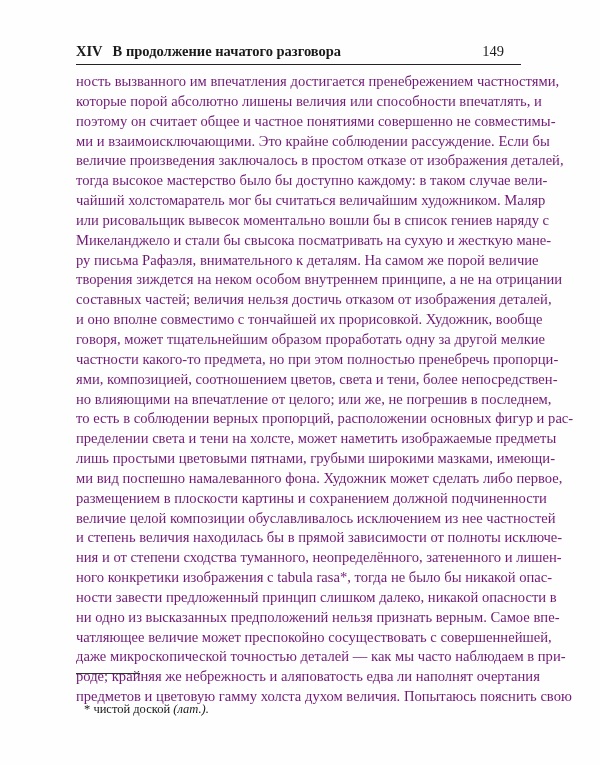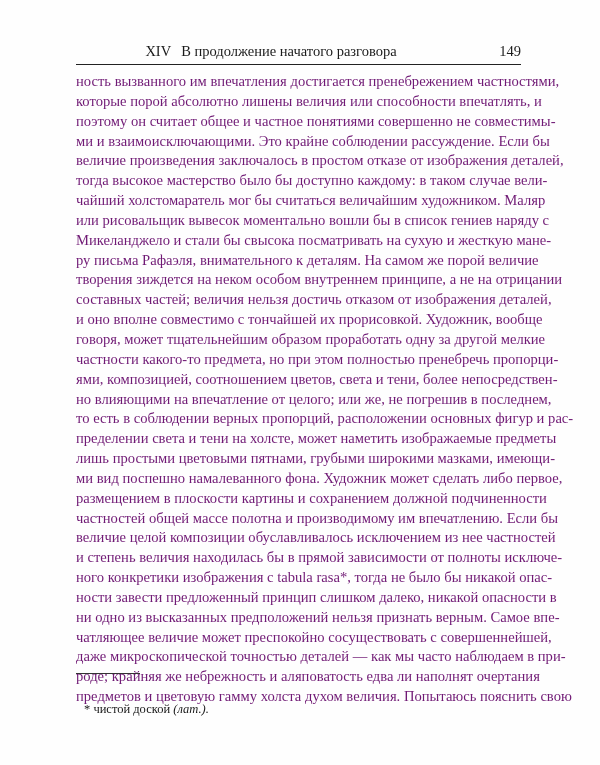--- a/index.html
+++ b/index.html
@@ -1,22 +1,22 @@
 <!DOCTYPE html>
 <html><head>
 <meta charset="utf-8">
 <style>
   html, body { margin:0; padding:0; background:#ffffff; }
   body { width:600px; height:765px; position:relative; overflow:hidden; }
   .page { position:absolute; left:0; top:0; width:600px; height:765px; background:#fefefe; }
   .header { position:absolute; left:76px; top:43px; width:445px; height:20px;
             font-family:"Liberation Serif","DejaVu Serif",serif; font-size:14.5px; color:#1a1a1a; }
-  .header .title { position:absolute; left:0; right:55px; text-align:center; top:0; white-space:nowrap; }
+  .header .title { position:absolute; left:0; right:55px; text-align:left; top:0; white-space:nowrap;font-weight:bold; }
   .header .title .chap { margin-right:10px; }
-  .header .pageno { position:absolute; right:0; top:0; }
+  .header .pageno { position:absolute; right:17px; top:0; }
   .rule { position:absolute; left:76px; top:64px; width:445px; height:1.4px; background:#222; }
   .body { position:absolute; left:76px; top:72px; width:445px;
           font-family:"Liberation Serif","DejaVu Serif",serif; font-size:14.6px; color:#701a75; }
   .line { height:19.85px; line-height:19.85px; white-space:nowrap; text-align:justify; text-align-last:justify; overflow:visible; }
   .fnrule { position:absolute; left:76px; top:673px; width:64px; height:1px; background:#333; }
   .footnote { position:absolute; left:84px; top:682px;
               font-family:"Liberation Serif","DejaVu Serif",serif; font-size:12.5px; color:#1a1a1a; white-space:nowrap;margin-top:20px; }
   .footnote i { font-style:italic; }
 </style>
 </head>
@@ -47,23 +47,23 @@
     <div class="line">и оно вполне совместимо с тончайшей их прорисовкой. Художник, вообще</div>
     <div class="line">говоря, может тщательнейшим образом проработать одну за другой мелкие</div>
     <div class="line">частности какого-то предмета, но при этом полностью пренебречь пропорци-</div>
     <div class="line">ями, композицией, соотношением цветов, света и тени, более непосредствен-</div>
     <div class="line">но влияющими на впечатление от целого; или же, не погрешив в последнем,</div>
     <div class="line">то есть в соблюдении верных пропорций, расположении основных фигур и рас-</div>
     <div class="line">пределении света и тени на холсте, может наметить изображаемые предметы</div>
     <div class="line">лишь простыми цветовыми пятнами, грубыми широкими мазками, имеющи-</div>
     <div class="line">ми вид поспешно намалеванного фона. Художник может сделать либо первое,</div>
     <div class="line">размещением в плоскости картины и сохранением должной подчиненности</div>
-    <div class="line">частностей общей массе полотна и производимому им впечатлению. Если бы</div>
     <div class="line">величие целой композиции обуславливалось исключением из нее частностей</div>
     <div class="line">и степень величия находилась бы в прямой зависимости от полноты исключе-</div>
+    <div class="line">ния и от степени сходства туманного, неопределённого, затененного и лишен-</div>
     <div class="line">ного конкретики изображения с tabula rasa*, тогда не было бы никакой опас-</div>
     <div class="line">ности завести предложенный принцип слишком далеко, никакой опасности в</div>
     <div class="line">ни одно из высказанных предположений нельзя признать верным. Самое впе-</div>
     <div class="line">чатляющее величие может преспокойно сосуществовать с совершеннейшей,</div>
     <div class="line">даже микроскопической точностью деталей — как мы часто наблюдаем в при-</div>
     <div class="line">роде; крайняя же небрежность и аляповатость едва ли наполнят очертания</div>
     <div class="line">предметов и цветовую гамму холста духом величия. Попытаюсь пояснить свою</div>
 
   </div>
 

